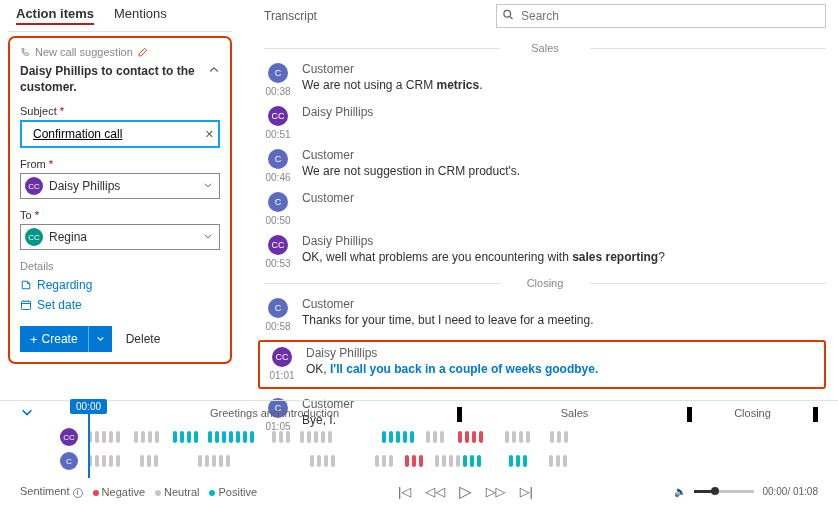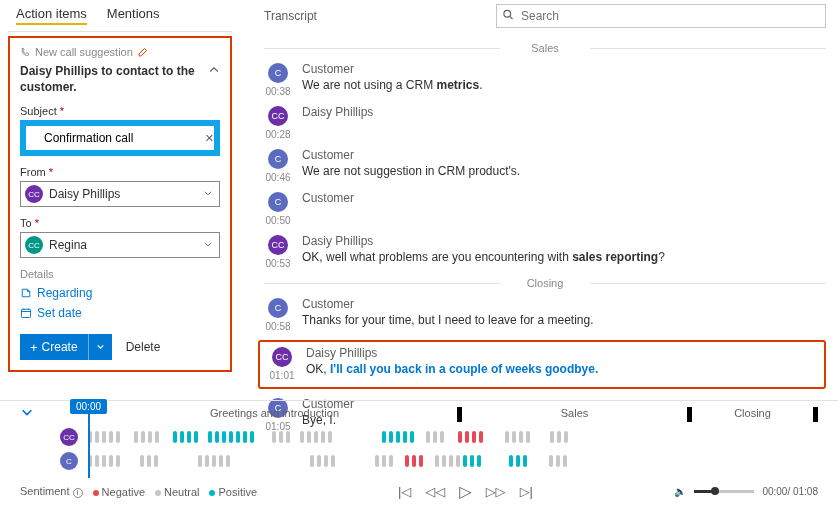--- a/index.html
+++ b/index.html
@@ -1,31 +1,31 @@
 <!DOCTYPE html>
 <html><head>
 <meta charset="utf-8">
 <style>
 * { box-sizing: border-box; margin: 0; padding: 0; }
 body { font-family: "Segoe UI", Arial, sans-serif; font-size: 12px; color: #323130; background: #fff; width: 838px; height: 532px; overflow: hidden; position: relative; }
 .container { display: flex; height: 400px; }
 .left-panel { width: 240px; padding: 0 8px; }
 .tabs { display: flex; gap: 20px; padding: 4px 8px 6px; border-bottom: 1px solid #e1e1e1; margin-bottom: 4px; }
 .tab { font-size: 13px; padding: 2px 0; cursor: pointer; }
-.tab.active { font-weight: 400; border-bottom: 2px solid #eab308; }
-.action-card { border: 2px solid #d83b01; border-radius: 0; padding: 8px 10px 10px; }
+.tab.active { font-weight: 700; border-bottom: 2px solid #b91c1c; }
+.action-card { border: 2px solid #d83b01; border-radius: 7px; padding: 8px 10px 10px; }
 .suggestion-row { display: flex; align-items: center; gap: 4px; color: #8a8886; font-size: 11px; margin-bottom: 6px; }
 .suggestion-row svg { width: 11px; height: 11px; }
 .action-title-row { display: flex; justify-content: space-between; align-items: flex-start; }
 .action-title { font-weight: 600; font-size: 12px; line-height: 1.3; max-width: 180px; }
 .chev { color: #605e5c; }
 .field-label { font-size: 11px; margin-top: 10px; margin-bottom: 3px; display: block; }
 .req { color: #a80000; }
 .input-wrap { position: relative; }
-.text-input { width: 100%; border: 6px solid #0ea5e9; padding: 5px 22px 5px 18px; font-size: 12px; font-family: inherit; }
+.text-input { width: 100%; border: 2px solid #0ea5e9; padding: 5px 22px 5px 11px; font-size: 12px; font-family: inherit; text-decoration: underline; }
 .input-icon { position: absolute; right: 6px; top: 50%; transform: translateY(-50%); color: #605e5c; font-size: 11px; }
 .person-input { display: flex; align-items: center; border: 1px solid #8a8886; padding: 3px 22px 3px 4px; position: relative; gap: 6px; }
 .avatar { width: 18px; height: 18px; border-radius: 50%; display: flex; align-items: center; justify-content: center; font-size: 8px; color: #fff; flex-shrink: 0; }
 .avatar.purple { background: #6b2fa8; }
 .avatar.teal { background: #009688; }
 .avatar.blue { background: #5c6bc0; }
 .details-label { font-size: 11px; color: #8a8886; margin-top: 10px; }
 .link-row { display: flex; align-items: center; gap: 5px; margin-top: 6px; color: #0078d4; font-size: 12px; cursor: pointer; }
 .link-row svg { width: 12px; height: 12px; }
 .btn-row { display: flex; align-items: center; gap: 14px; margin-top: 14px; }
@@ -192,21 +192,21 @@
             <span class="entry-time">00:38</span>
           </div>
       <div class="entry-body">
             <div class="speaker">Customer</div>
       <div class="text">We are not using a CRM <b>metrics</b>.</div>
           </div>
         </div>
         <div class="entry">
           <div class="entry-left">
             <span class="avatar purple">CC</span>
-            <span class="entry-time">00:28</span>
+            <span class="entry-time">00:51</span>
           </div>
       <div class="entry-body">
             <div class="speaker">Daisy Phillips</div>
           </div>
         </div>
         <div class="entry">
           <div class="entry-left">
             <span class="avatar blue">C</span>
             <span class="entry-time">00:46</span>
           </div>

